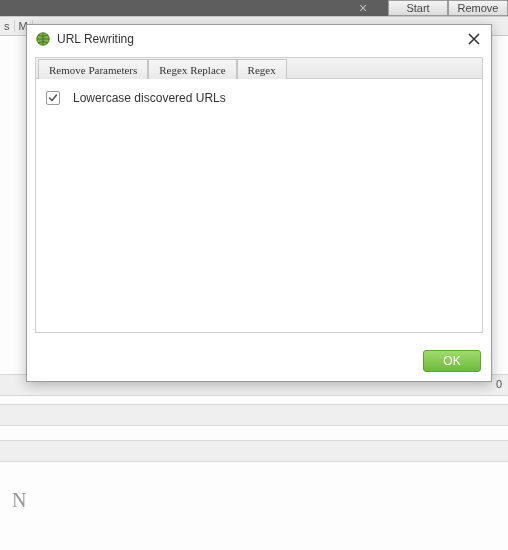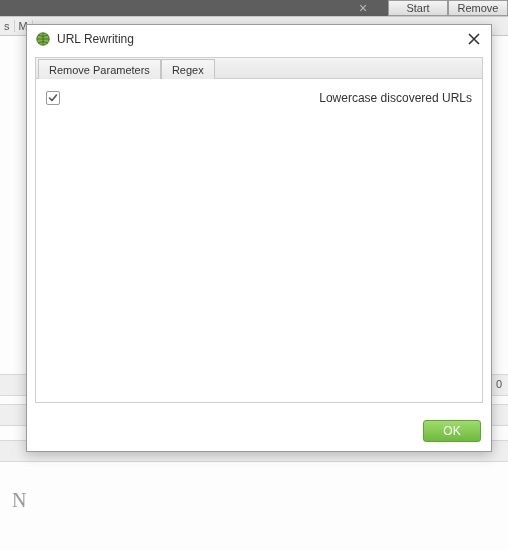--- a/index.html
+++ b/index.html
@@ -10,34 +10,34 @@
   .bg-x { position:absolute; top:0; left:356px; width:14px; height:16px; color:#bbb; font-size:14px; display:flex; align-items:center; justify-content:center; }
   .bg-row2 { position:absolute; left:0; top:16px; width:508px; height:20px; background:#eeeeee; border-top:1px solid #c9c9c9; border-bottom:1px solid #c9c9c9; display:flex; align-items:center; }
   .bg-row2 span { padding:0 4px; color:#555; font-size:11px; border-right:1px solid #d0d0d0; }
   .bg-body { position:absolute; left:0; top:36px; width:508px; height:514px; background:#fdfdfd; }
   .bg-stripe { position:absolute; left:0; width:508px; height:22px; background:#efefef; border-top:1px solid #d8d8d8; border-bottom:1px solid #d8d8d8; }
   .bg-zero { position:absolute; right:6px; top:378px; font-size:11px; color:#555; }
   .bg-N { position:absolute; left:12px; bottom:38px; font-size:20px; color:#999; font-family:Georgia,serif; }
   .bg-vline { position:absolute; top:36px; right:11px; width:1px; height:60px; background:#d0d0d0; }
   .bg-plus { position:absolute; top:82px; right:2px; width:14px; height:14px; font-size:12px; color:#888; display:flex; align-items:center; justify-content:center; }
 
-  .dialog { position:absolute; left:26px; top:24px; width:466px; height:428px; background:#ffffff; border:1px solid #9a9a9a; box-shadow:0 3px 12px rgba(0,0,0,0.25); display:flex; flex-direction:column; }
+  .dialog { position:absolute; left:26px; top:24px; width:466px; height:358px; background:#ffffff; border:1px solid #9a9a9a; box-shadow:0 3px 12px rgba(0,0,0,0.25); display:flex; flex-direction:column; }
   .dlg-title { height:28px; display:flex; align-items:center; padding:0 8px; }
   .dlg-title .icon { width:16px; height:16px; margin-right:6px; display:flex; align-items:center; justify-content:center; }
   .dlg-title .title-text { font-size:12px; color:#333; flex:1; }
   .dlg-title .close { width:18px; height:18px; display:flex; align-items:center; justify-content:center; cursor:pointer; }
   .dlg-title .close svg { width:12px; height:12px; }
 
-  .tabstrip { height:22px; background:linear-gradient(#f3f3f3,#e7e7e7); border:1px solid #cfcfcf; margin:4px 8px 0 8px; display:flex; align-items:flex-end; padding-left:2px; }
+  .tabstrip { height:22px; background:linear-gradient(#f3f3f3,#e7e7e7); border:1px solid #cfcfcf; margin:4px 8px 0 8px; display:flex; align-items:flex-end; padding-left:2px;font-family:Liberation Serif, serif; }
   .tab { height:20px; padding:0 10px; font-size:11px; color:#333; border:1px solid #c5c5c5; border-bottom:none; background:linear-gradient(#f6f6f6,#e9e9e9); margin-right:0; display:flex; align-items:center; cursor:pointer; position:relative; top:1px; }
   .tab.active { background:#ffffff; border:1px solid #7bbf3a; border-bottom:1px solid #ffffff; color:#222; z-index:2; }
 
   .tabpanel { flex:1; margin:0 8px 8px 8px; border:1px solid #cfcfcf; border-top:none; background:#ffffff; padding:12px 10px; overflow:auto; }
 
-  .chk-row { display:flex; align-items:center; gap:7px;justify-content:space-between; }
+  .chk-row { display:flex; align-items:center; gap:13px; }
   .chk { width:14px; height:14px; border:1px solid #9a9a9a; border-radius:2px; background:#fff; display:flex; align-items:center; justify-content:center; cursor:pointer; }
   .chk svg { width:10px; height:10px; }
   .chk-label { font-size:12px; color:#333; }
 
   .dlg-footer { height:40px; display:flex; align-items:center; justify-content:flex-end; padding:0 10px; }
   .ok-btn { width:58px; height:22px; border:1px solid #5fa52e; border-radius:3px; background:linear-gradient(#9edc6b,#6fb93e); color:#fff; font-size:12px; display:flex; align-items:center; justify-content:center; cursor:pointer; }
 </style>
 </head>
 <body>
 
@@ -71,20 +71,21 @@
     <span class="title-text">URL Rewriting</span>
     <span class="close">
       <svg viewBox="0 0 12 12">
           <path d="M1 1 L11 11 M11 1 L1 11" stroke="#333" stroke-width="1.6" fill="none"></path>
         </svg>
     </span>
   </div>
 
   <div class="tabstrip">
     <div class="tab">Remove Parameters</div>
+    <div class="tab">Regex Replace</div>
     <div class="tab">Regex</div>
   </div>
 
   <div class="tabpanel">
     <div class="chk-row">
       <span class="chk">
         <svg viewBox="0 0 10 10">
             <path d="M1.5 5 L4 7.5 L8.5 2" stroke="#555" stroke-width="1.6" fill="none" stroke-linecap="round" stroke-linejoin="round"></path>
           </svg>
       </span>

